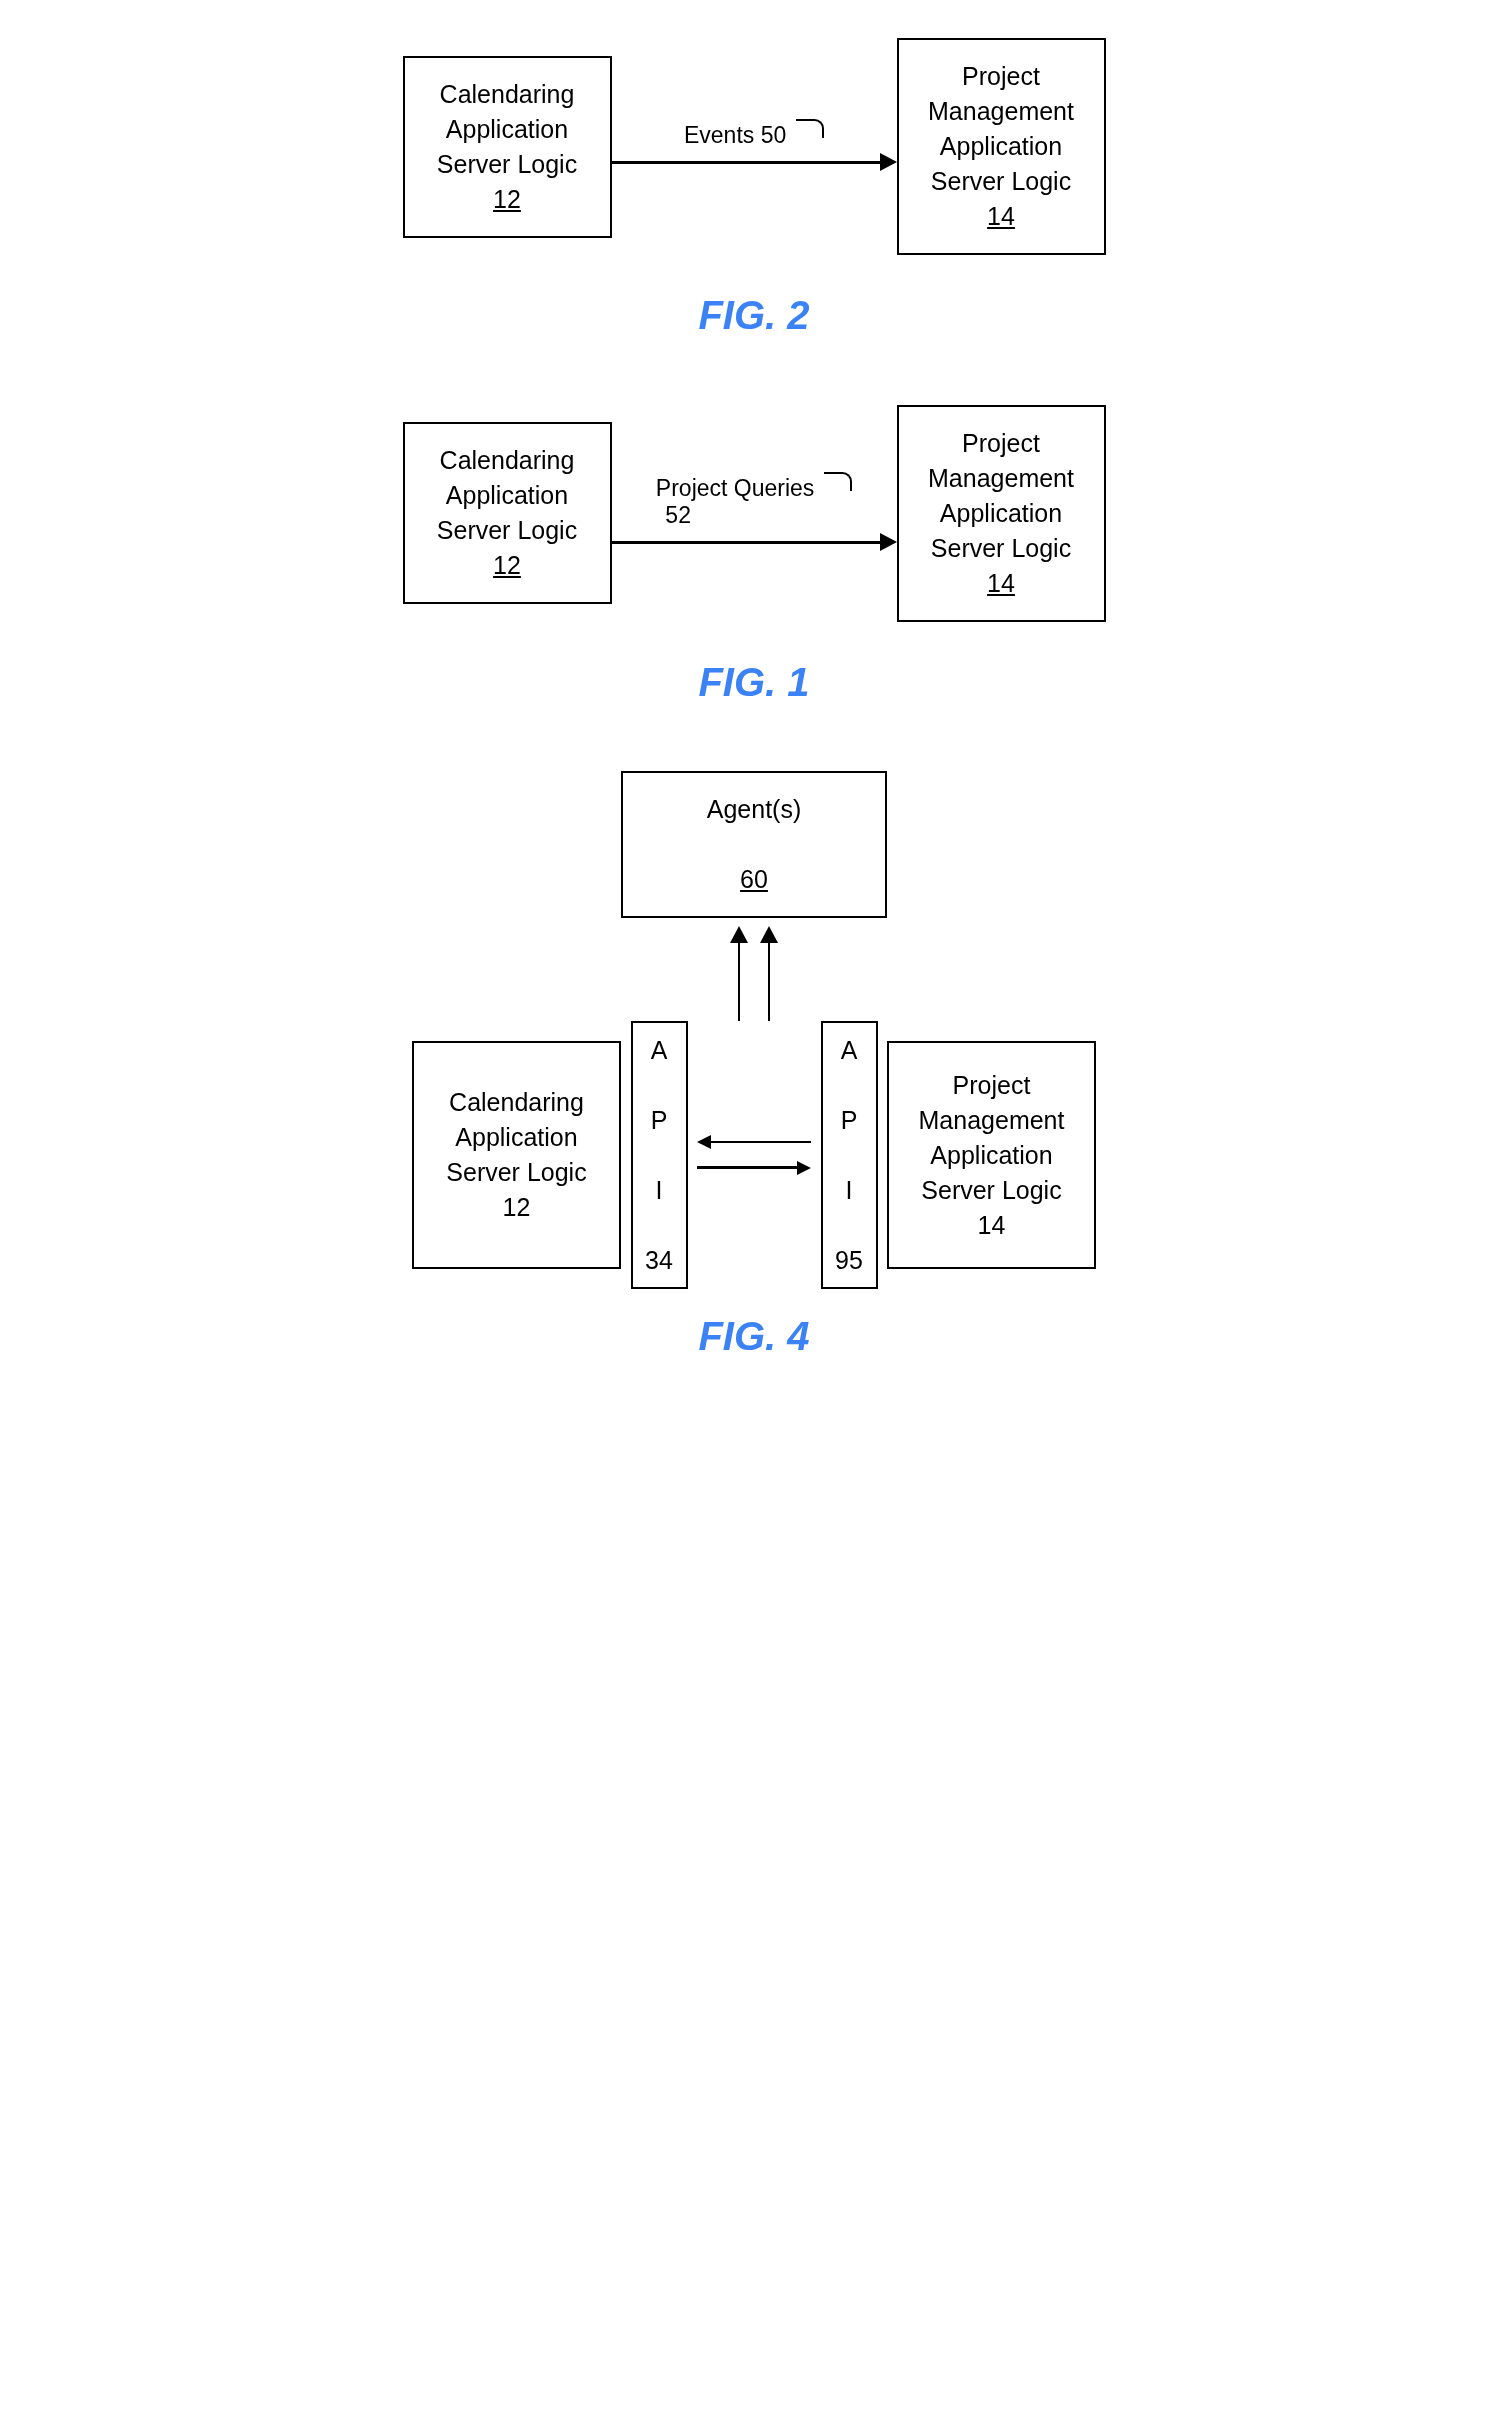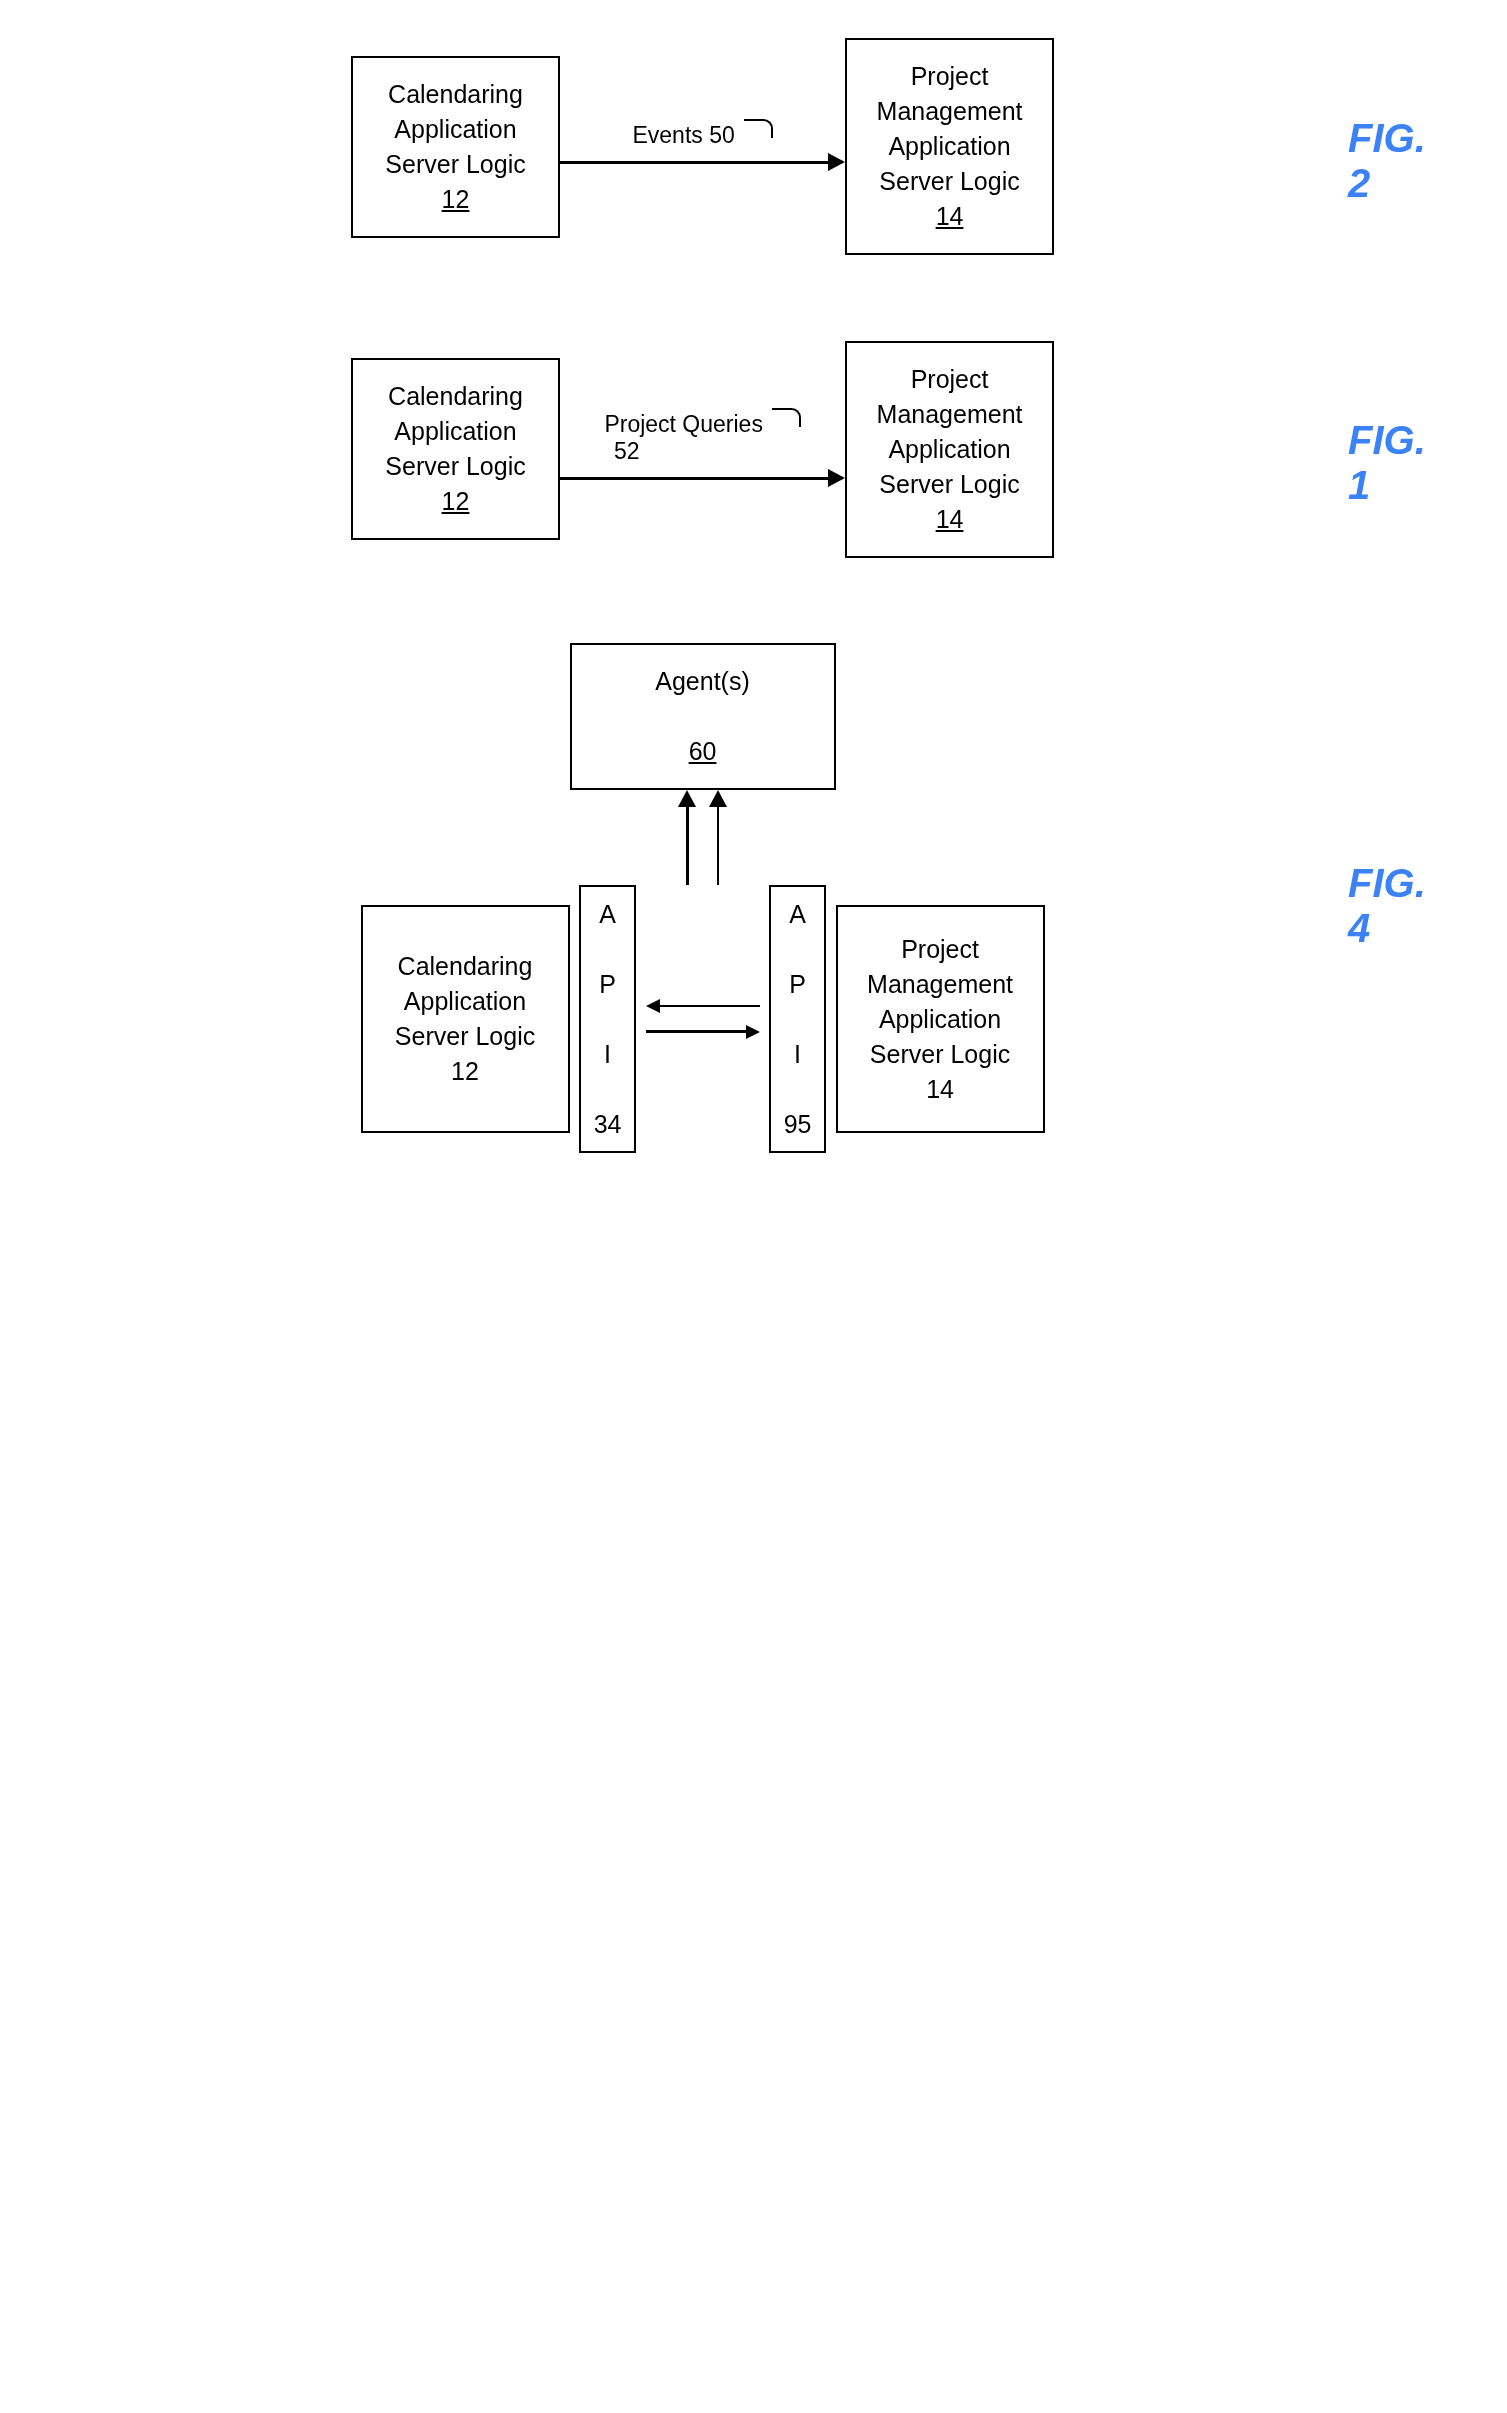--- a/index.html
+++ b/index.html
@@ -11,21 +11,21 @@
       min-height: 2414px;
       display: flex;
       flex-direction: column;
       align-items: center;
       padding: 38px 57px;
     }
 
     .diagram-section {
       width: 100%;
       display: flex;
-      flex-direction: row;
+      flex-direction: column;
       align-items: center;
       margin-bottom: 57px;
     }
 
     .diagram-area {
       width: 100%;
       display: flex;
       align-items: center;
       justify-content: center;
       gap: 0;
@@ -100,21 +100,21 @@
     .fig4-container {
       width: 100%;
       display: flex;
       flex-direction: column;
       align-items: center;
     }
 
     .fig4-top {
       display: flex;
       justify-content: center;
-      margin-bottom: 0px;
+      margin-bottom: 8px;
     }
   </style>
 </head>
 <body>
 
 <div class="diagram-section">
   <div class="diagram-area">
     <div class="box">
       <span>
         <span>Calendaring</span><br>

